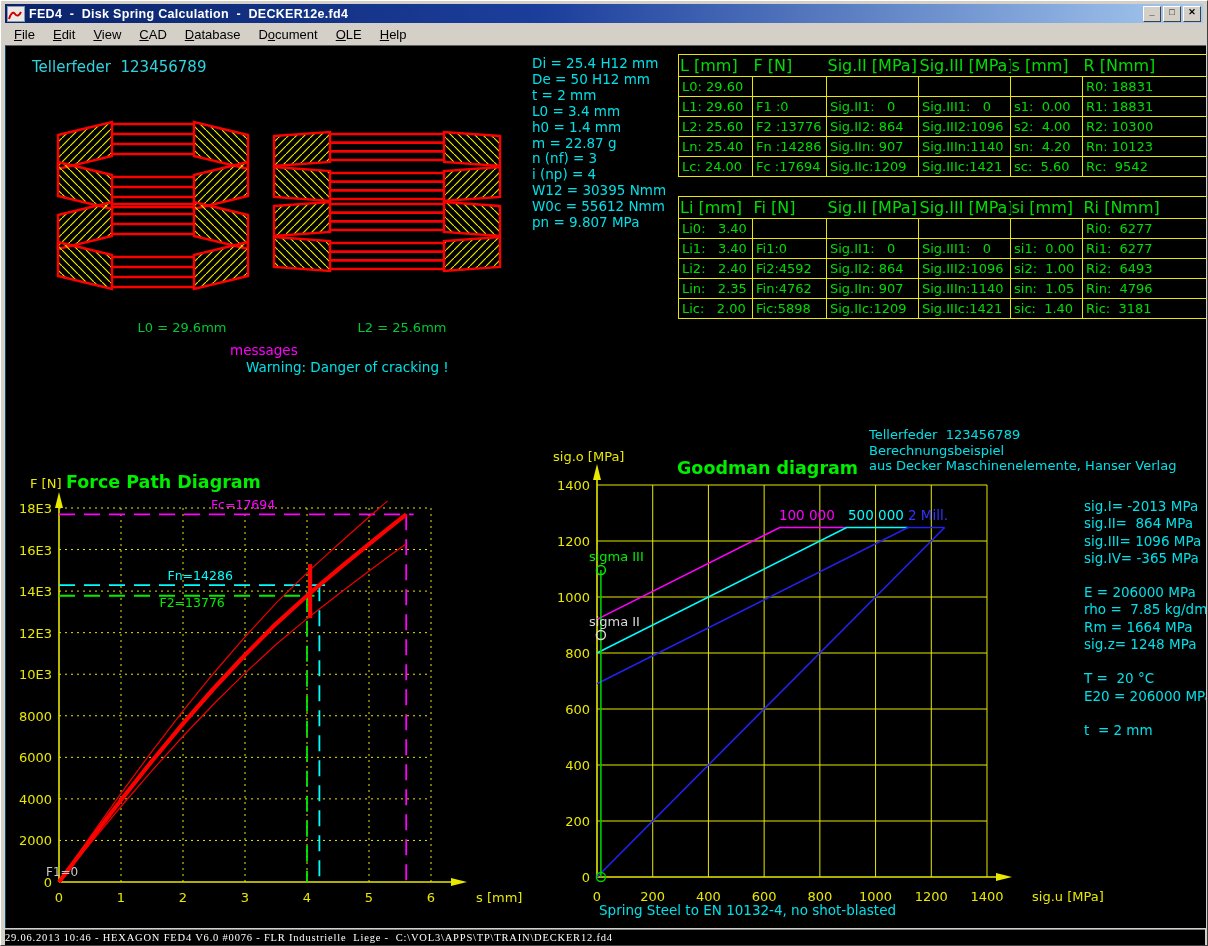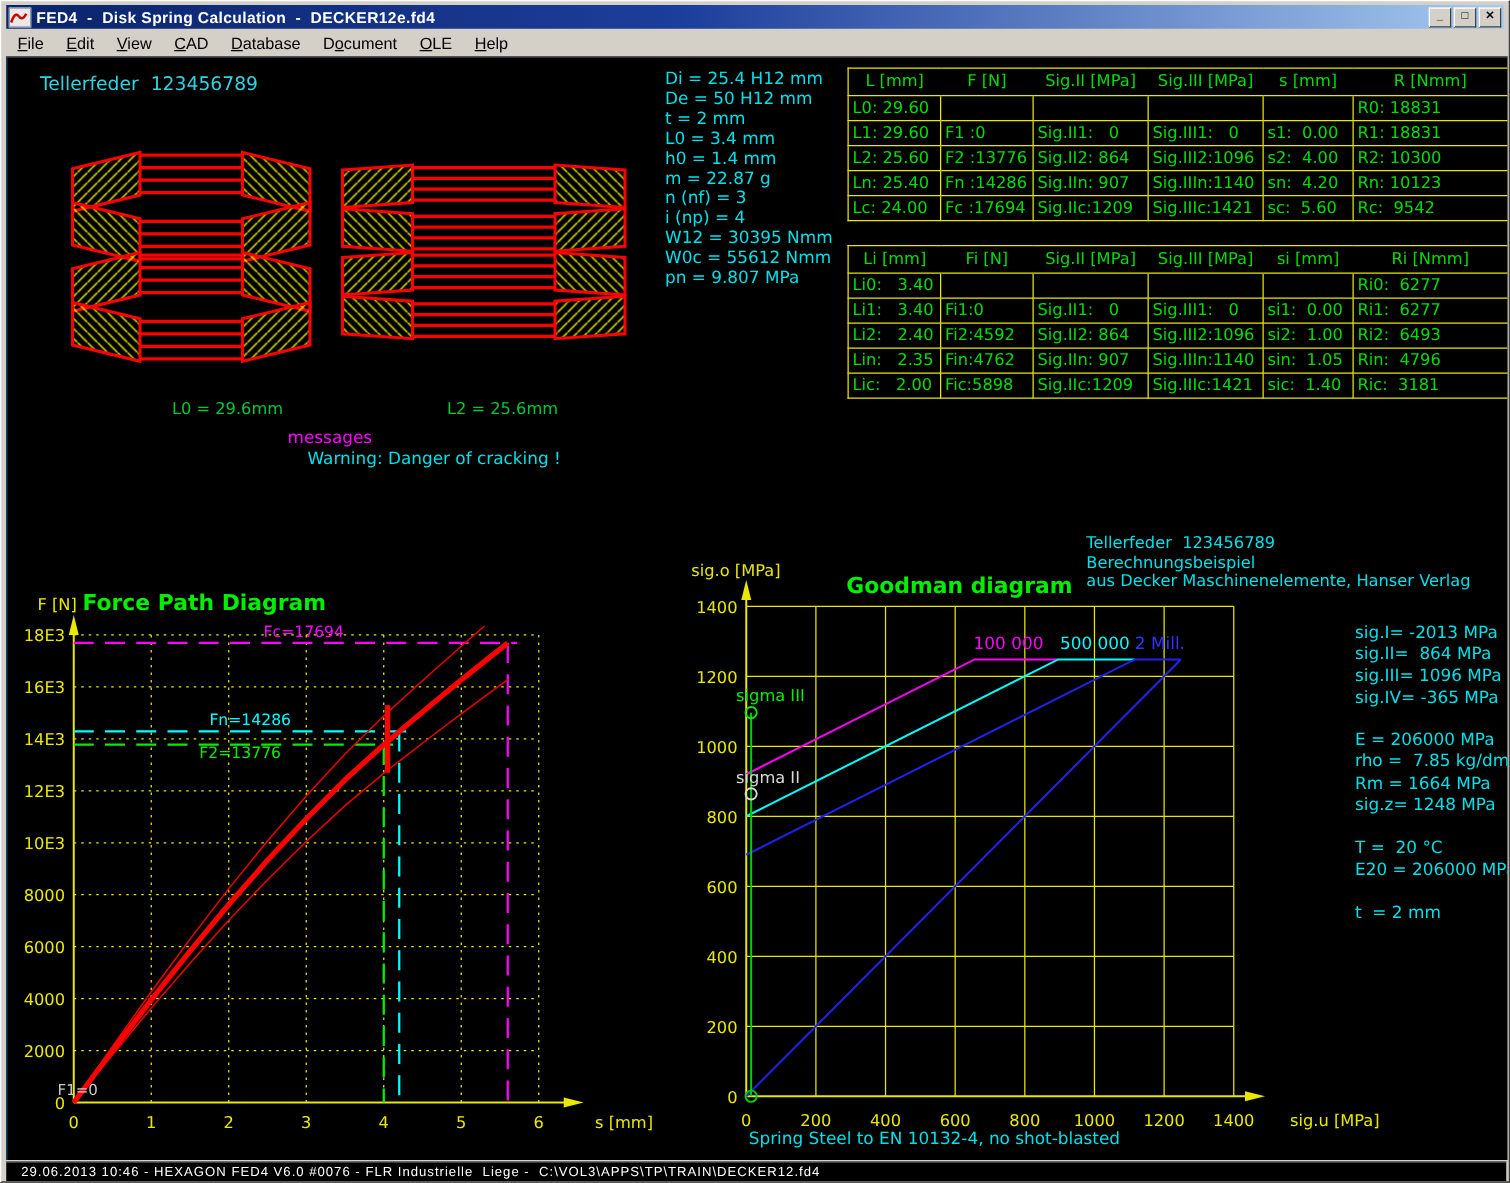--- a/index.html
+++ b/index.html
@@ -28,30 +28,30 @@
   .cyan{color:#00E0E8;}
   .magenta{color:#FF00FF;}
   .green-label{color:#00C837;font-size:13px;}
   .params div{font-size:13.5px;line-height:15.9px;color:#00E0E8;}
   .side div{font-size:13.5px;line-height:17.3px;color:#00E0E8;}
   .side .gap{height:17px;}
   .gheader div{font-size:13px;line-height:15.6px;color:#00E0E8;}
   
   table.res{position:absolute;border-collapse:collapse;table-layout:fixed;width:528px;background:#000;}
   table.res th{border:1px solid #E8E800;border-left:none;border-right:none;
-    color:#00DD00;font-family:"DejaVu Sans",sans-serif;font-size:13px;font-weight:normal;
-    height:19px;text-align:center;white-space:pre;overflow:hidden;}
+    color:#00DD00;font-family:"DejaVu Sans",sans-serif;font-size:16px;font-weight:normal;
+    height:19px;text-align:left;white-space:pre;overflow:hidden;}
   table.res th:first-child{border-left:1px solid #E8E800;}
   table.res th:last-child{border-right:1px solid #E8E800;}
   table.res td{border:1px solid #E8E800;color:#00DD00;font-family:"DejaVu Sans",sans-serif;font-size:13px;
     height:19px;padding:0 3px;white-space:pre;overflow:hidden;margin-left:44px;}
   
   .statusbar{position:absolute;top:928px;left:4px;width:1200px;height:15px;background:#000;
     border-top:1px solid #808080;display:flex;align-items:center;}
-  .statusbar span{color:#fff;font-family:Liberation Sans, sans-serif;font-size:10.5px;letter-spacing:.8px;padding-left:12px;white-space:pre;}
+  .statusbar span{color:#fff;font-family:Liberation Serif, serif;font-size:10.5px;letter-spacing:.8px;padding-left:0;white-space:pre;}
   svg{position:absolute;overflow:visible;}
   svg text{font-family:"DejaVu Sans",sans-serif;}
 </style>
 </head>
 <body>
 
 <div class="window">
 
   <div class="titlebar">
     <span class="app-icon">

